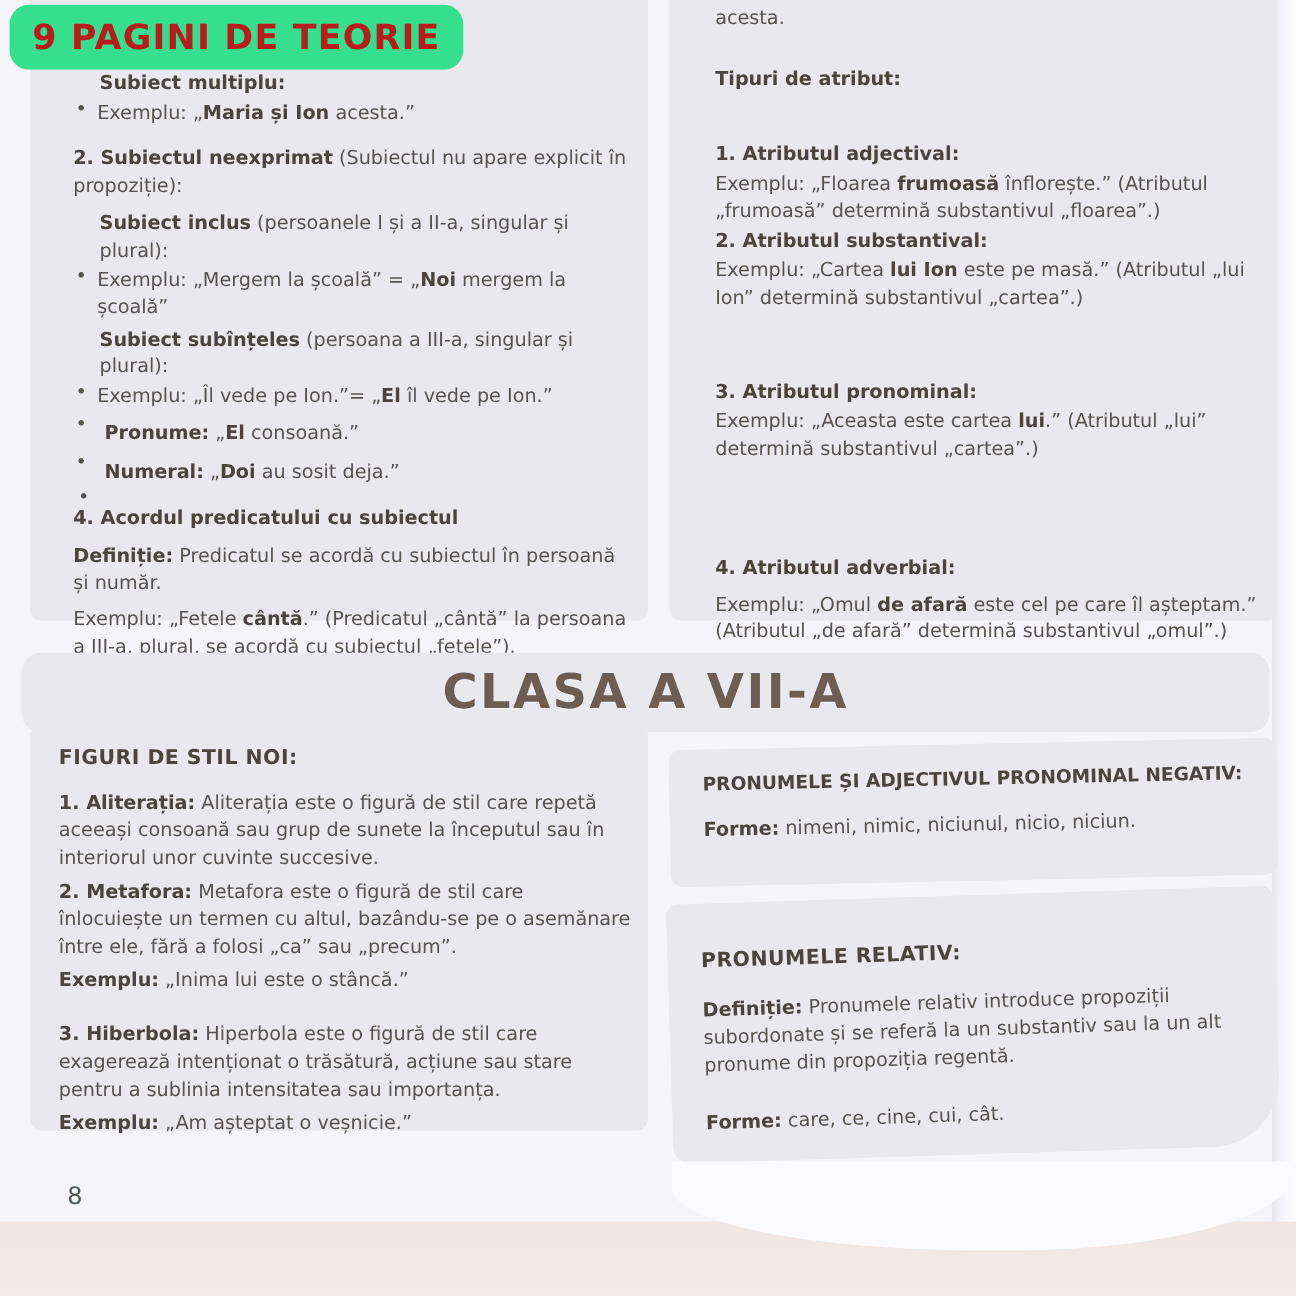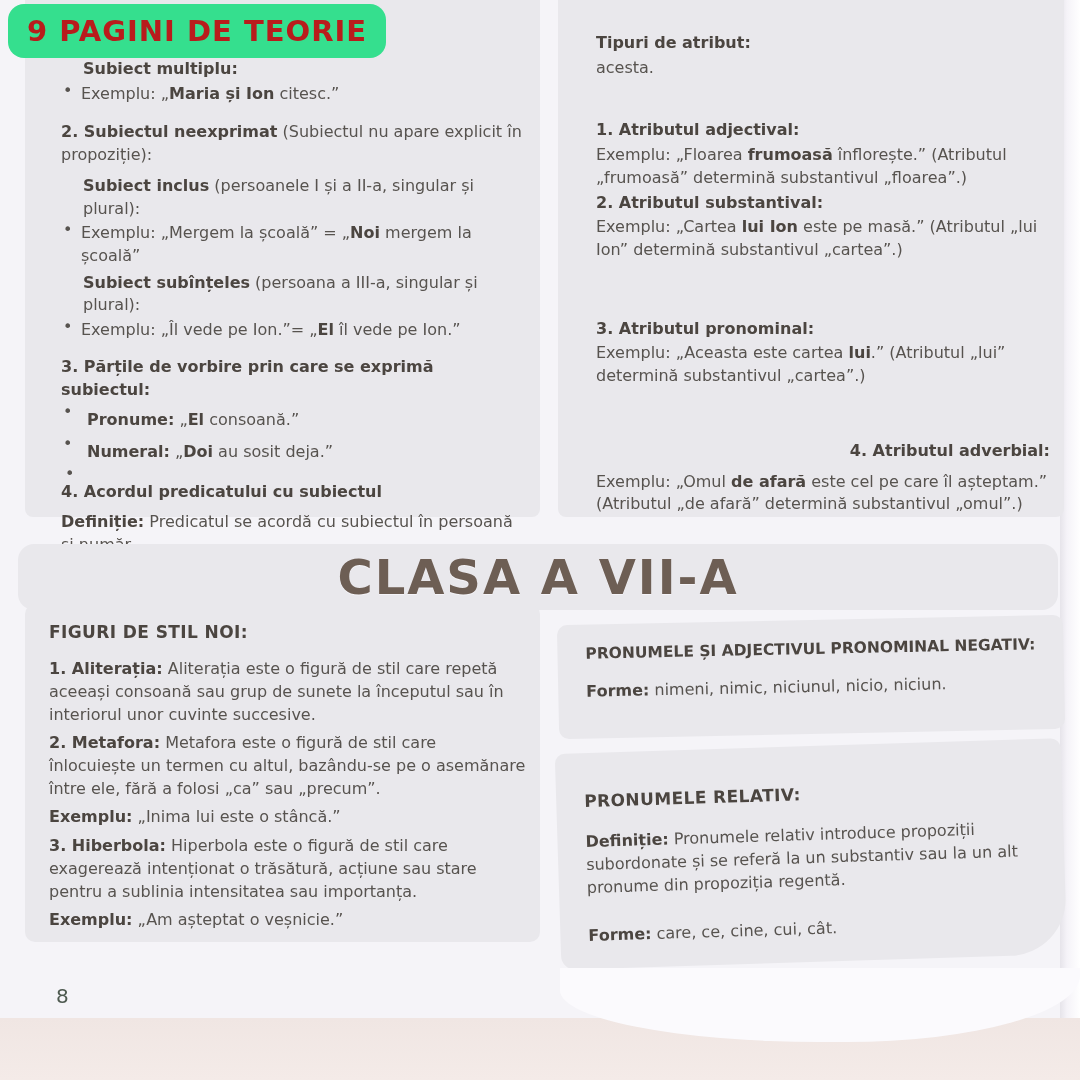--- a/index.html
+++ b/index.html
@@ -56,79 +56,78 @@
     font-weight:bold;font-size:29px;letter-spacing:1px;color:#b91c1c;
   }
 
   
   .class-band{
     position:absolute;left:18px;top:544px;width:1040px;height:66px;
     background:#e9e8ec;border-radius:16px;
     display:flex;align-items:center;justify-content:center;
   }
   .class-band span{
-    font-weight:bold;font-size:48px;letter-spacing:2px;color:#6d5e54;
+    font-weight:bold;font-size:40px;letter-spacing:2px;color:#6d5e54;
     text-shadow:0 1px 0 #f5f4f8;
   }
 
   .page-num{
     position:absolute;left:56px;top:984px;font-size:20px;color:#4e5a50;
   }
 </style>
 </head>
 <body>
 
 <div class="stage">
 
   <div class="right-curl"></div>
 
   <div class="panel panel-ul">
       <div class="line subheading"><span class="b">Subiect multiplu:</span></div>
-      <div class="line bullet"><span class="blt">•</span><span>Exemplu: „</span><span class="b">Maria și Ion</span><span> citesc.”</span></div>
+      <div class="line bullet"><span class="blt">•</span><span>Exemplu: „</span><span class="b">Maria și Ion</span><span> acesta.”</span></div>
       <div class="line body" style="margin-top: 16px;"><span class="b">2. Subiectul neexprimat</span><span> (Subiectul nu apare explicit în propoziție):</span></div>
       <div class="line subheading" style="margin-top: 8px;"><span class="b">Subiect inclus</span><span> (persoanele I și a II-a, singular și plural):</span></div>
       <div class="line bullet"><span class="blt">•</span><span>Exemplu: „Mergem la școală” = „</span><span class="b">Noi</span><span> mergem la școală”</span></div>
       <div class="line subheading" style="margin-top: 4px;"><span class="b">Subiect subînțeles</span><span> (persoana a III-a, singular și plural):</span></div>
       <div class="line bullet"><span class="blt">•</span><span>Exemplu: „Îl vede pe Ion.”= „</span><span class="b">El</span><span> îl vede pe Ion.”</span></div>
-      <div class="line body" style="margin-top: 14px;"><span class="b">3. Părțile de vorbire prin care se exprimă subiectul:</span></div>
       <div class="line bullet2" style="margin-top: 8px;"><span class="blt">•</span><span class="b">Pronume:</span><span> „</span><span class="b">El</span><span> consoană.”</span></div>
       <div class="line bullet2" style="margin-top: 9px;"><span class="blt">•</span><span class="b">Numeral:</span><span> „</span><span class="b">Doi</span><span> au sosit deja.”</span></div>
       <div class="line stray"><span>•</span></div>
       <div class="line body"><span class="b">4. Acordul predicatului cu subiectul</span></div>
       <div class="line body" style="margin-top: 8px;"><span class="b">Definiție:</span><span> Predicatul se acordă cu subiectul în persoană și număr.</span></div>
       <div class="line body" style="margin-top: 8px;"><span>Exemplu: „Fetele </span><span class="b">cântă</span><span>.” (Predicatul „cântă” la persoana a III-a, plural, se acordă cu subiectul „fetele”).</span></div>
     </div>
 
   <div class="panel panel-ur">
+      <div class="line body"><span>acesta.</span></div>
       <div class="line body" style="margin-top: 28px;"><span class="b">Tipuri de atribut:</span></div>
-      <div class="line body"><span>acesta.</span></div>
       <div class="line body" style="margin-top: 40px;"><span class="b">1. Atributul adjectival:</span></div>
       <div class="line body" style="margin-top: 2px;"><span>Exemplu: „Floarea </span><span class="b">frumoasă</span><span> înflorește.” (Atributul „frumoasă” determină substantivul „floarea”.)</span></div>
       <div class="line body" style=""><span class="b">2. Atributul substantival:</span></div>
       <div class="line body" style="margin-top: 2px;"><span>Exemplu: „Cartea </span><span class="b">lui Ion</span><span> este pe masă.” (Atributul „lui Ion” determină substantivul „cartea”.)</span></div>
       <div class="line body" style="margin-top: 56px;"><span class="b">3. Atributul pronominal:</span></div>
       <div class="line body" style="margin-top: 2px;"><span>Exemplu: „Aceasta este cartea </span><span class="b">lui</span><span>.” (Atributul „lui” determină substantivul „cartea”.)</span></div>
-      <div class="line body" style="margin-top: 52px; text-align: right;"><span class="b">4. Atributul adverbial:</span></div>
+      <div class="line body" style="margin-top: 76px;"><span class="b">4. Atributul adverbial:</span></div>
       <div class="line body" style="margin-top: 8px;"><span>Exemplu: „Omul </span><span class="b">de afară</span><span> este cel pe care îl așteptam.” (Atributul „de afară” determină substantivul „omul”.)</span></div>
     </div>
 
   <div class="badge">
     <span>9 PAGINI DE TEORIE</span>
   </div>
 
   <div class="class-band">
     <span>CLASA A VII-A</span>
   </div>
 
   <div class="panel panel-ll">
       <div class="line heading"><span class="b">FIGURI DE STIL NOI:</span></div>
       <div class="line body" style="margin-top: 14px;"><span class="b">1. Aliterația:</span><span> Aliterația este o figură de stil care repetă aceeași consoană sau grup de sunete la începutul sau în interiorul unor cuvinte succesive.</span></div>
       <div class="line body" style="margin-top: 6px;"><span class="b">2. Metafora:</span><span> Metafora este o figură de stil care înlocuiește un termen cu altul, bazându-se pe o asemănare între ele, fără a folosi „ca” sau „precum”.</span></div>
       <div class="line body" style="margin-top: 6px;"><span class="b">Exemplu:</span><span> „Inima lui este o stâncă.”</span></div>
-      <div class="line body" style="margin-top: 6px;"><span class="b">3. Hiberbola:</span><span> Hiperbola este o figură de stil care exagerează intenționat o trăsătură, acțiune sau stare pentru a sublinia intensitatea sau importanța.</span></div>
+      <div class="line body" style="margin-top: 22px;"><span class="b">3. Hiberbola:</span><span> Hiperbola este o figură de stil care exagerează intenționat o trăsătură, acțiune sau stare pentru a sublinia intensitatea sau importanța.</span></div>
       <div class="line body" style="margin-top: 6px;"><span class="b">Exemplu:</span><span> „Am așteptat o veșnicie.”</span></div>
     </div>
 
   <div class="panel panel-lr1">
       <div class="line heading"><span class="b">PRONUMELE ȘI ADJECTIVUL PRONOMINAL NEGATIV:</span></div>
       <div class="line body" style="margin-top: 16px;"><span class="b">Forme:</span><span> nimeni, nimic, niciunul, nicio, niciun.</span></div>
     </div>
 
   <div class="panel panel-lr2">
       <div class="line heading"><span class="b">PRONUMELE RELATIV:</span></div>

